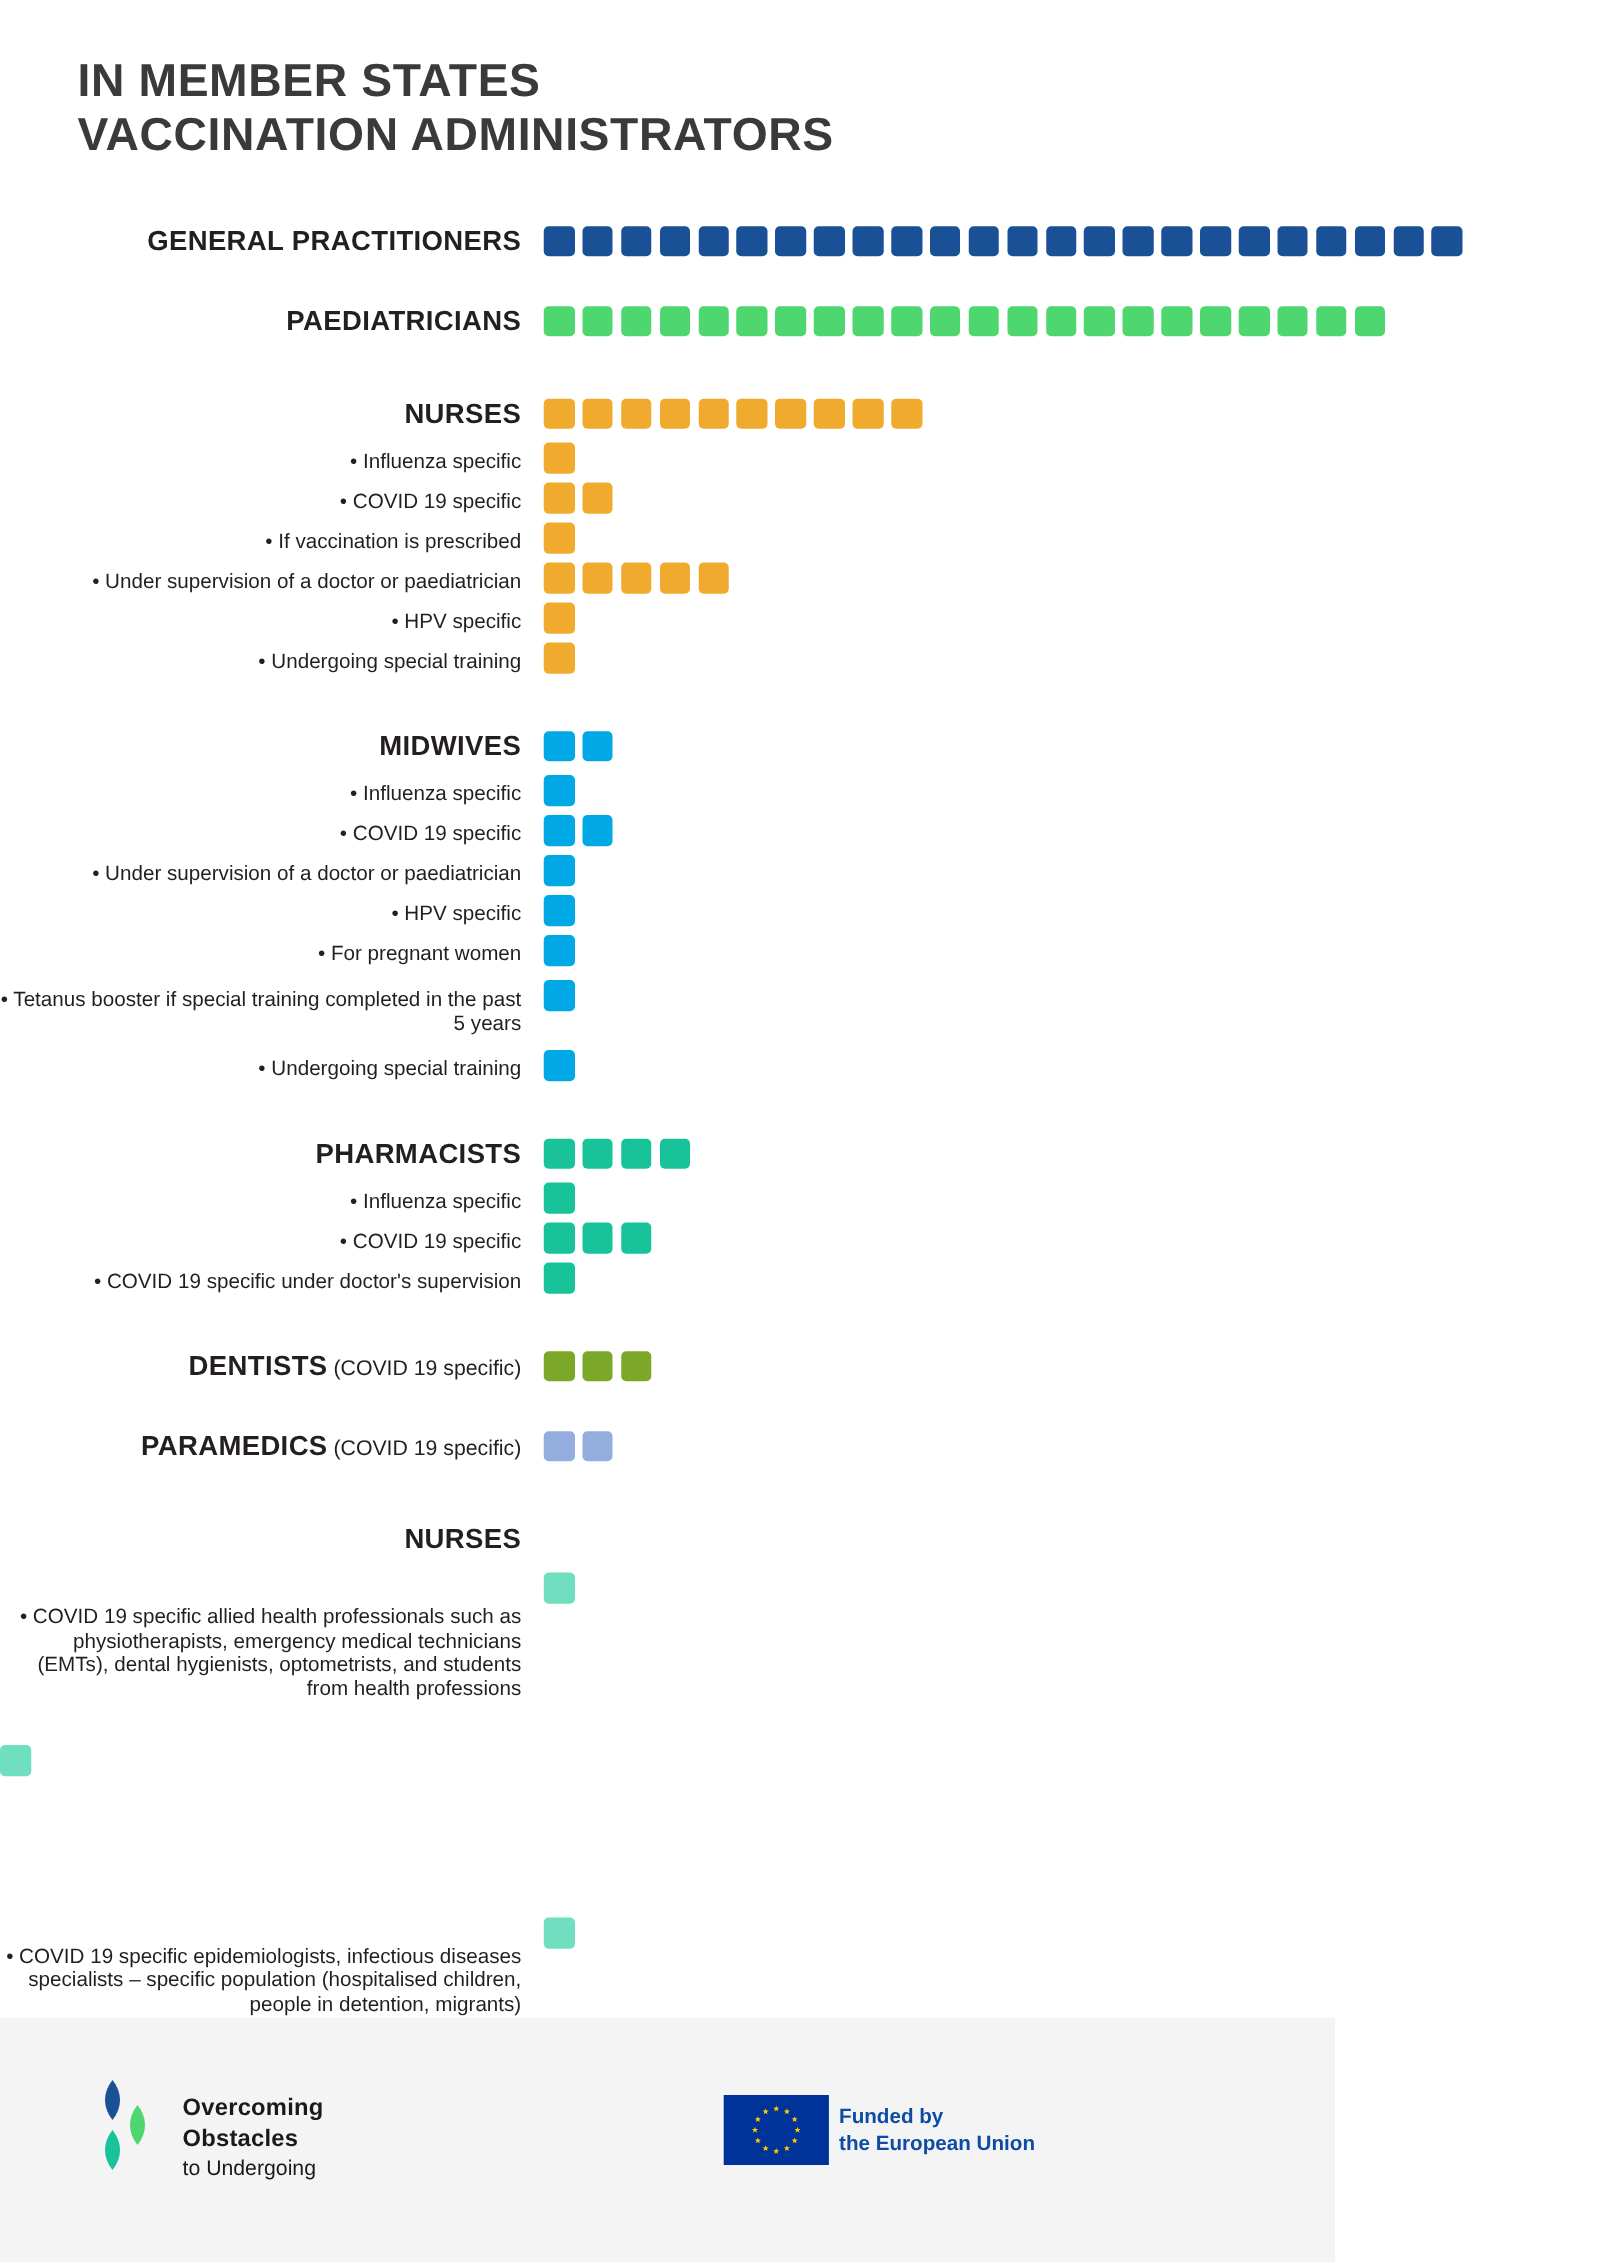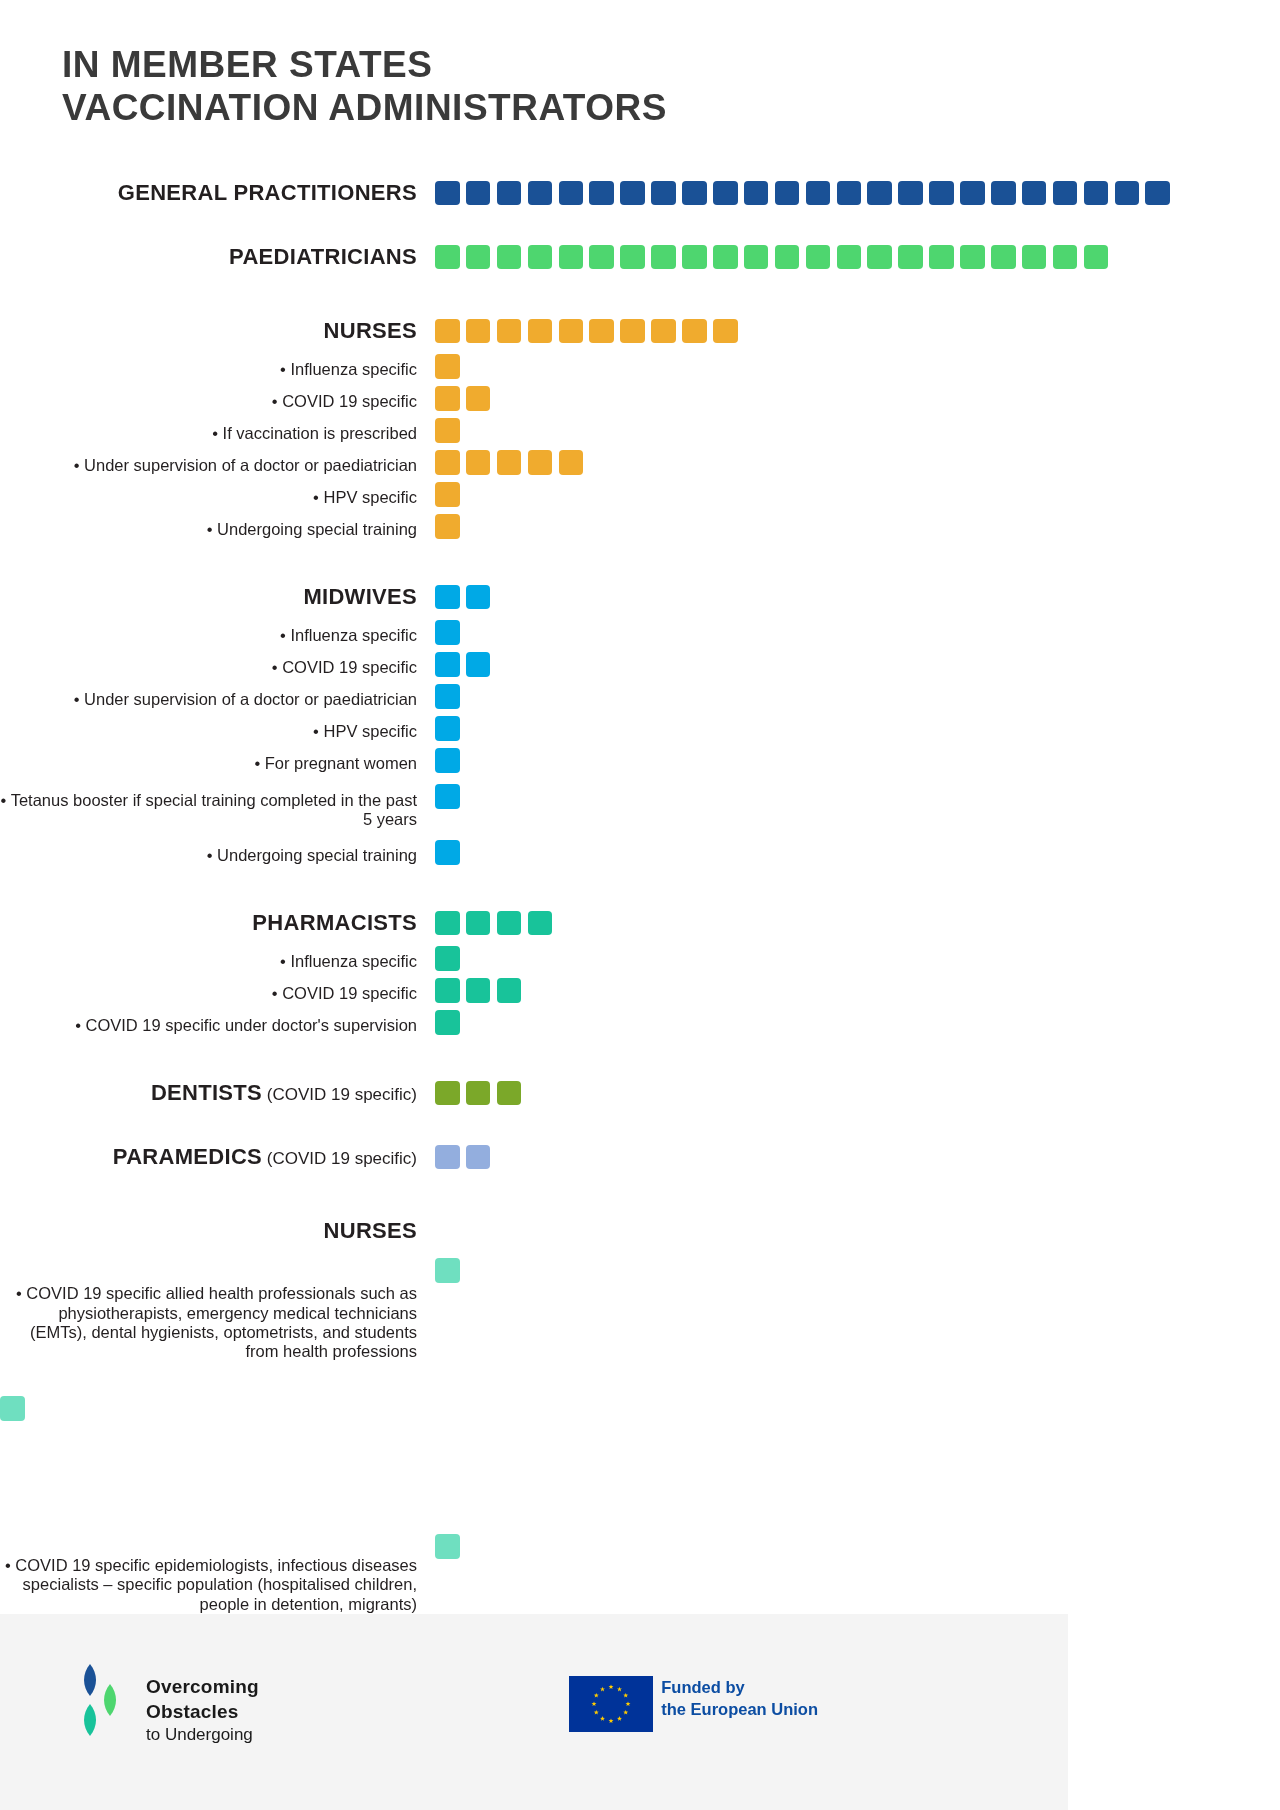--- a/index.html
+++ b/index.html
@@ -109,23 +109,24 @@
   }
   .logo-mark { width: 62px; height: 96px; position: relative; }
   .logo-text { line-height: 1.32; }
   .logo-text .l1, .logo-text .l2 {
     font-size: 19px; font-weight: bold; color: #1a1a1a; letter-spacing: 0.2px;
   }
   .logo-text .l3 { font-size: 17px; font-weight: normal; color: #1a1a1a; }
 
   .eu-wrap {
     position: absolute;
-    right: 250px;
+    right: 240px;
     top: 62px;
     display: flex;
+    align-items: center;
     gap: 8px;
   }
   .eu-flag {
     width: 84px; height: 56px; background: #003399; position: relative;
   }
   .eu-text { line-height: 1.35; color: #0c4da2; font-weight: bold; font-size: 16.5px; }
 </style>
 </head>
 <body>
 

